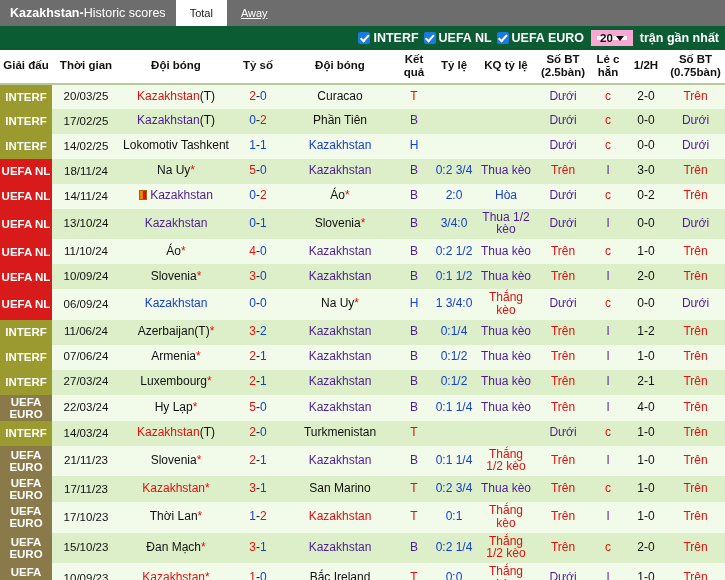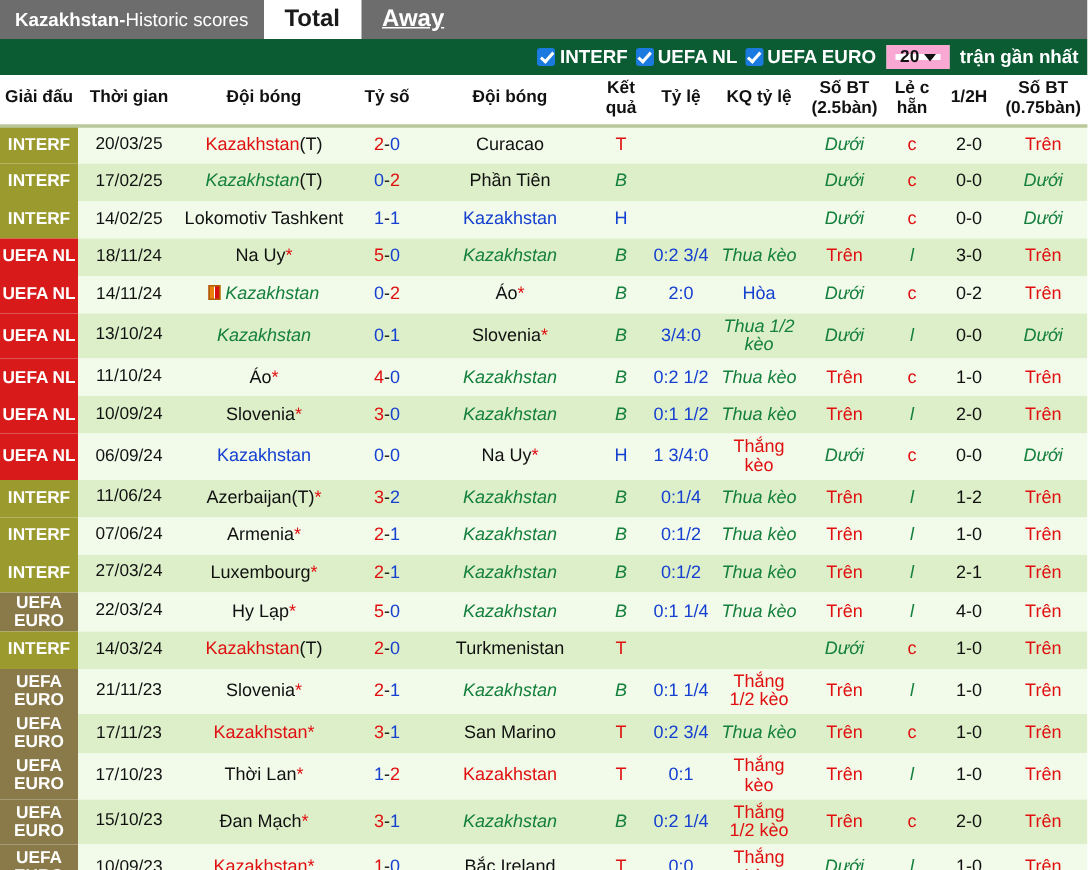--- a/index.html
+++ b/index.html
@@ -16,21 +16,21 @@
     height:26px; background:#6d6d6d; color:#ffffff;
     display:flex; align-items:stretch; position:relative;
   }
   .topbar-title{
     display:flex; align-items:center; padding:0 10px;
     font-weight:bold; font-size:12.5px; white-space:nowrap;
   }
   .topbar-title .sub{ font-weight:normal; }
   .tab{
     display:flex; align-items:center; padding:0 14px;
-    font-weight:bold; font-size:16px; white-space:nowrap;
+    font-weight:normal; font-size:11px; white-space:nowrap;
     color:#ffffff;
   }
   .tab.active{ background:#ffffff; color:#1a1a1a; }
   .tab.link{ text-decoration:underline; }
   .note-toggle{
     margin-left:auto; display:flex; align-items:center; gap:2px;
     padding-right:6px; font-weight:bold; font-size:12.5px; white-space:nowrap;
   }
   
   .cb{
@@ -74,21 +74,21 @@
   tbody tr.odd  td{ background:#f2faea; }
   tbody tr.even td{ background:#ddefc9; }
   td.league{
     color:#ffffff; font-weight:bold; font-size:11.5px;
     line-height:1.05; padding:1px 0; word-break:break-word;
   }
   td.time{ color:#111; font-size:11.5px;margin-top:35px; }
   td.hometeam{ text-align:center; }
   td.awayteam{ text-align:center; }
   td.score{ font-weight:normal; }
-  .c-green{ color:#15803d;font-style:italic; }
+  .c-green{ color:#4c1d95; }
   .c-red{ color:#e01010; }
   .c-blue{ color:#1540d0; }
   .c-dark{ color:#111111; }
   .star{ color:#e01010; }
   .paren{ color:#111111; }
   .card-icon{
     display:inline-block; width:8px; height:10px; margin-right:3px;
     vertical-align:-1px; position:relative;
     background:linear-gradient(90deg,#e8820c 0 45%,#ffffff 45% 55%,#d81010 55% 100%);
     border:1px solid #b06000;

